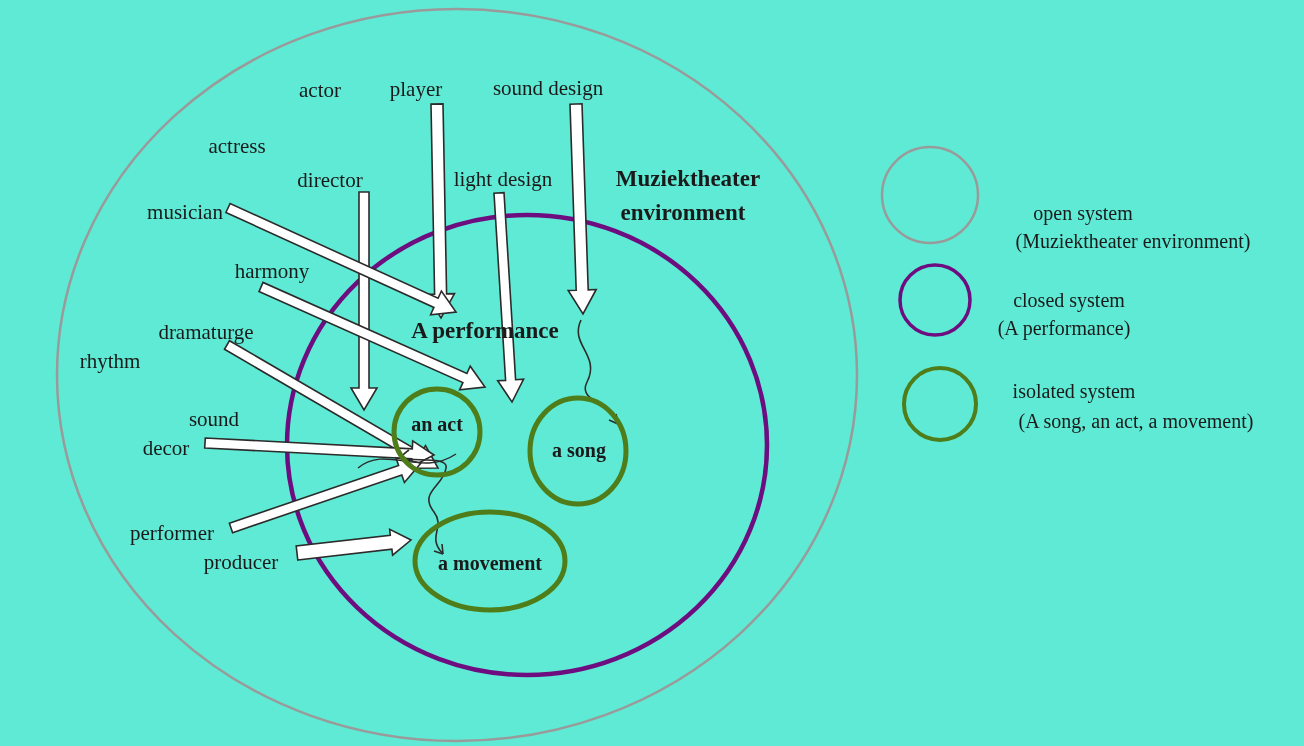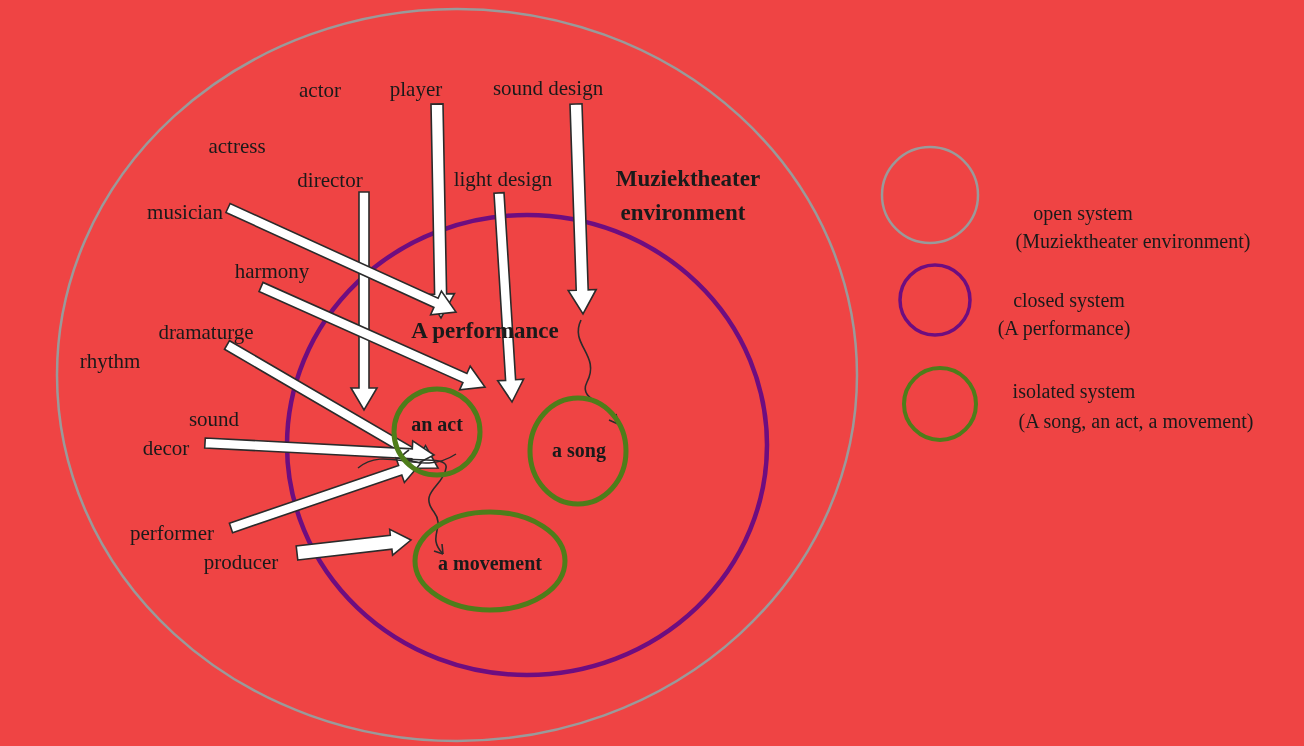--- a/index.html
+++ b/index.html
@@ -1,19 +1,19 @@
 <!DOCTYPE html>
 <html><head>
 <meta charset="utf-8">
 <style>
   html,body{margin:0;padding:0;background:#ffffff;}
   .canvas{
     position:relative;
     width:1304px;height:746px;
-    background:#ef4444;
+    background:#5eead4;
     font-family:"Liberation Serif", serif;
     overflow:hidden;
   }
   svg text{
     font-family:"Liberation Serif", serif;
     fill:#1a1a1a;
   }
   .lbl{font-size:21px;}
   .lbl-bold{font-size:23px;font-weight:bold;}
   .node-lbl{font-size:20px;font-weight:bold;}

